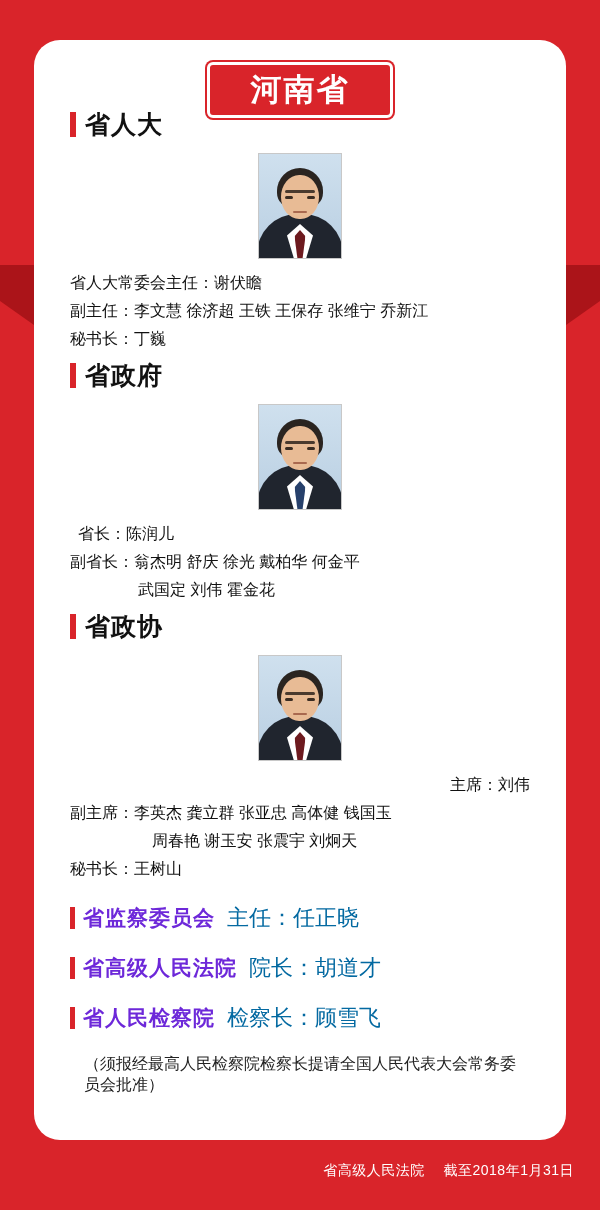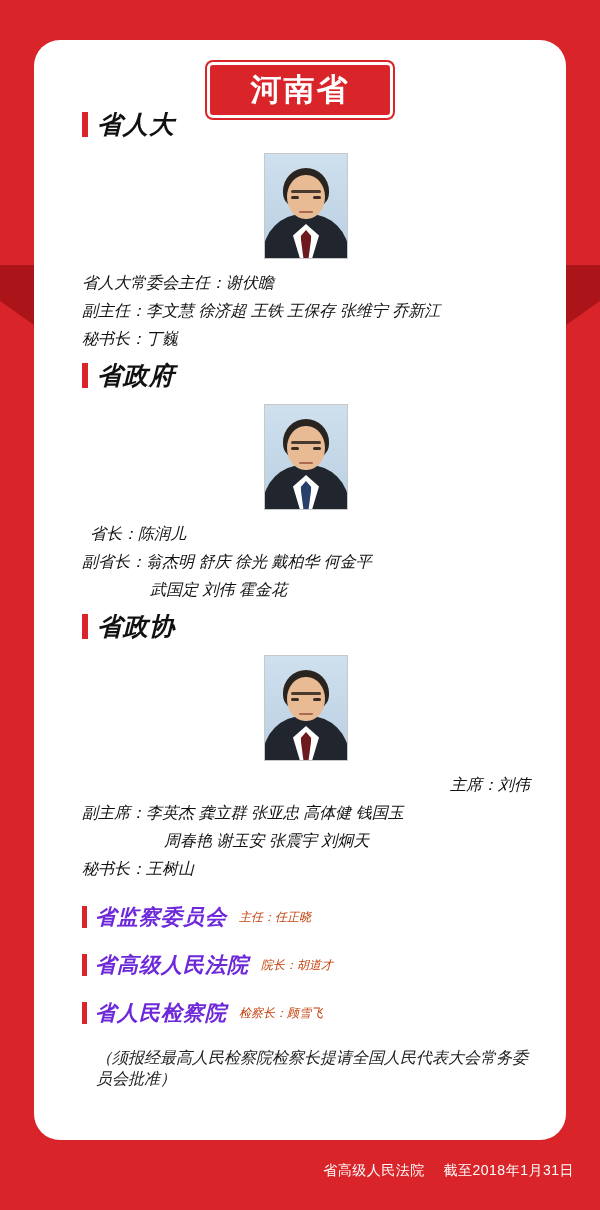--- a/index.html
+++ b/index.html
@@ -54,22 +54,21 @@
     color: #ffffff;
     font-size: 31px;
     font-weight: bold;
     letter-spacing: 2px;
   }
 
   .content {
     position: absolute;
     left: 0; top: 0;
     width: 532px;
-    padding: 62px 36px 0 48px;
-    font-style: italic;
+    padding: 62px 36px 0 36px;
   }
 
   .section-head {
     display: flex;
     align-items: center;
     margin-top: 6px;
   }
   .bar {
     width: 6px;
     height: 25px;
@@ -185,22 +184,22 @@
   }
   .mini-section .bar { height: 22px; width: 5px; margin-right: 8px; }
   .mini-title {
     font-size: 21px;
     font-weight: bold;
     color: #6d28d9;
     letter-spacing: 1px;
     margin-right: 12px;
   }
   .mini-value {
-    font-size: 12px;
-    color: #c2410c;
+    font-size: 22px;
+    color: #0369a1;
   }
   .note {
     font-size: 16px;
     color: #222;
     margin-top: 21px;
     padding-left: 14px;
   }
 
   .footer {
     position: absolute;

